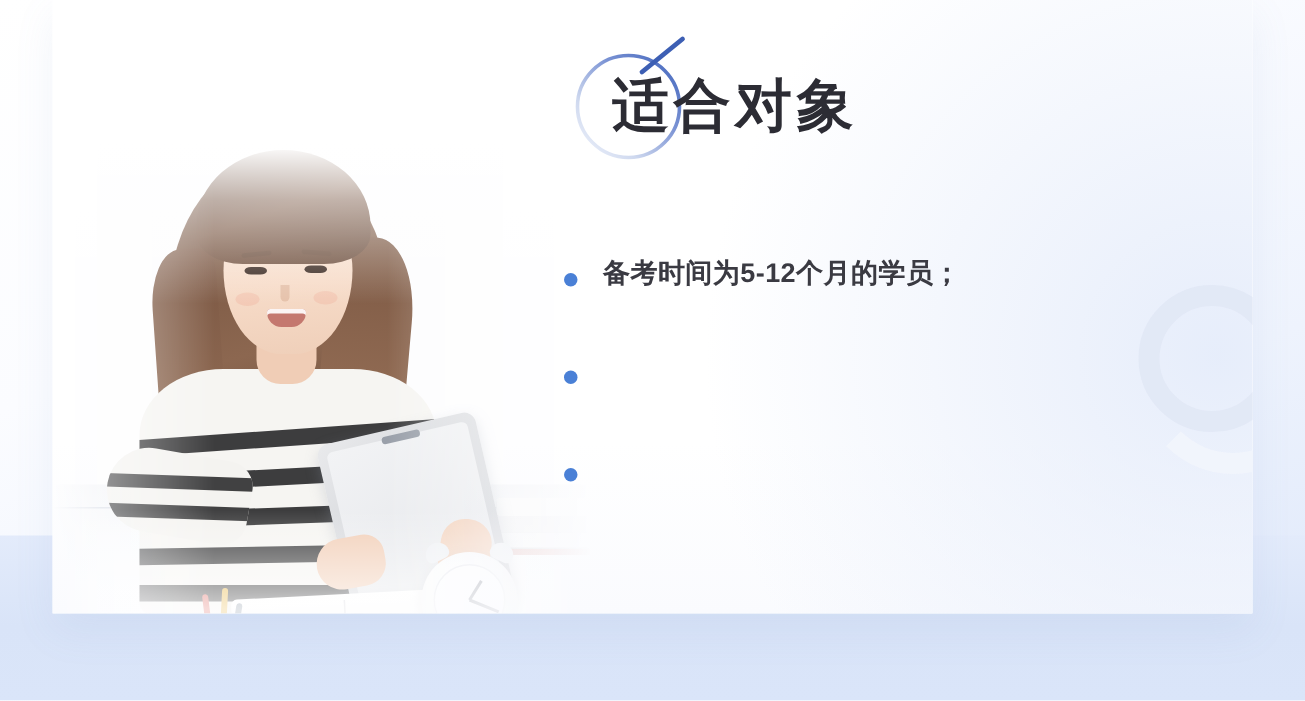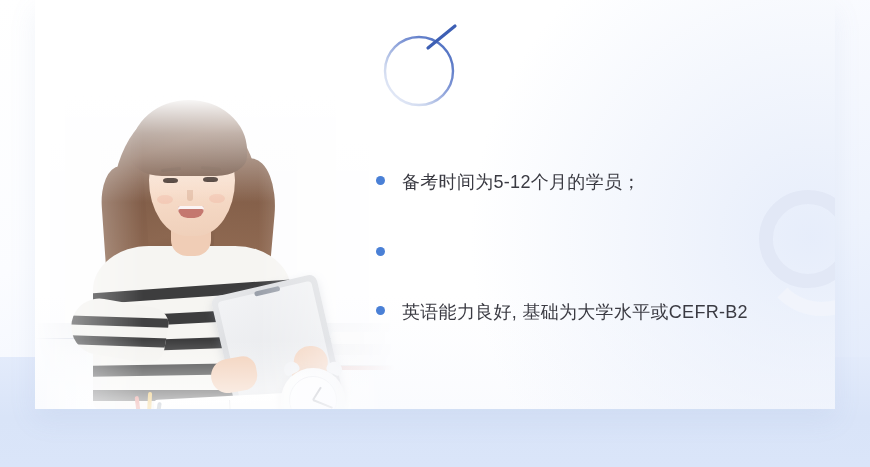--- a/index.html
+++ b/index.html
@@ -202,21 +202,21 @@
   .title-block{ position:absolute; left:345px; top:32px; width:400px; height:82px; }
   .title-arc{ position:absolute; left:0; top:0; width:78px; height:78px; }
   .title-text{
     position:absolute; left:28px; top:14px;
     font-size:38px; font-weight:700; letter-spacing:3px; color:#2c2c34;
     line-height:50px; white-space:nowrap;
   }
 
   
   .bullets{ position:absolute; left:341px; top:168px; width:440px; }
-  .bullet-row{ position:relative; display:flex; align-items:flex-start; margin-bottom:42px; }
+  .bullet-row{ position:relative; display:flex; align-items:center; margin-bottom:42px;font-weight:bold; }
   .bullet-row:last-child{ margin-bottom:0; }
   .dot{
     flex:0 0 auto; width:9px; height:9px; border-radius:50%;
     background:#4a80d6; margin-top:8px; margin-right:17px;
   }
   .bullet-text{
     font-size:18px; line-height:29px; color:#3a3a42; letter-spacing:.3px;
   }
 </style>
 </head>
@@ -300,32 +300,33 @@
             <stop offset="38%" stop-color="#7b93d4"></stop>
             <stop offset="72%" stop-color="#cfd9ef"></stop>
             <stop offset="100%" stop-color="#f2f5fc"></stop>
           </linearGradient>
         </defs>
         <circle cx="39" cy="39" r="34" fill="none" stroke="url(#arcGrad)" stroke-width="2.4"></circle>
       </svg>
       <svg class="title-arc" viewBox="0 0 78 78" style="overflow:visible">
         <line x1="48" y1="16" x2="75" y2="-6" stroke="#3d5fb4" stroke-width="3.2" stroke-linecap="round"></line>
       </svg>
+      <div class="title-text">适合对象</div>
     </div>
 
     <div class="bullets">
       <div class="bullet-row">
         <span class="dot"></span>
         <span class="bullet-text">备考时间为5-12个月的学员；</span>
       </div>
       <div class="bullet-row">
         <span class="dot"></span>
       </div>
       <div class="bullet-row">
         <span class="dot"></span>
         <span class="bullet-text">
-          <span>英语能力良好, 基础为大学水平或CEFR-B2</span><br>
+          <br>
         </span>
       </div>
     </div>
 
   </div>
 </div>
 
 </body></html>

